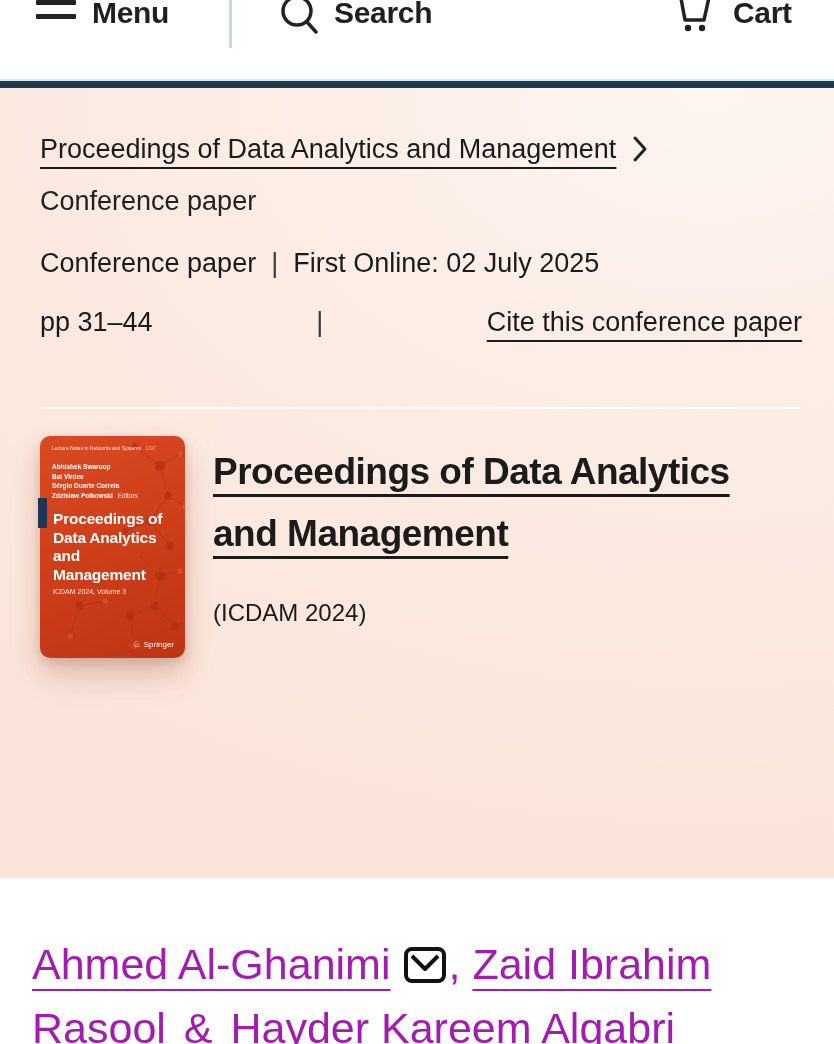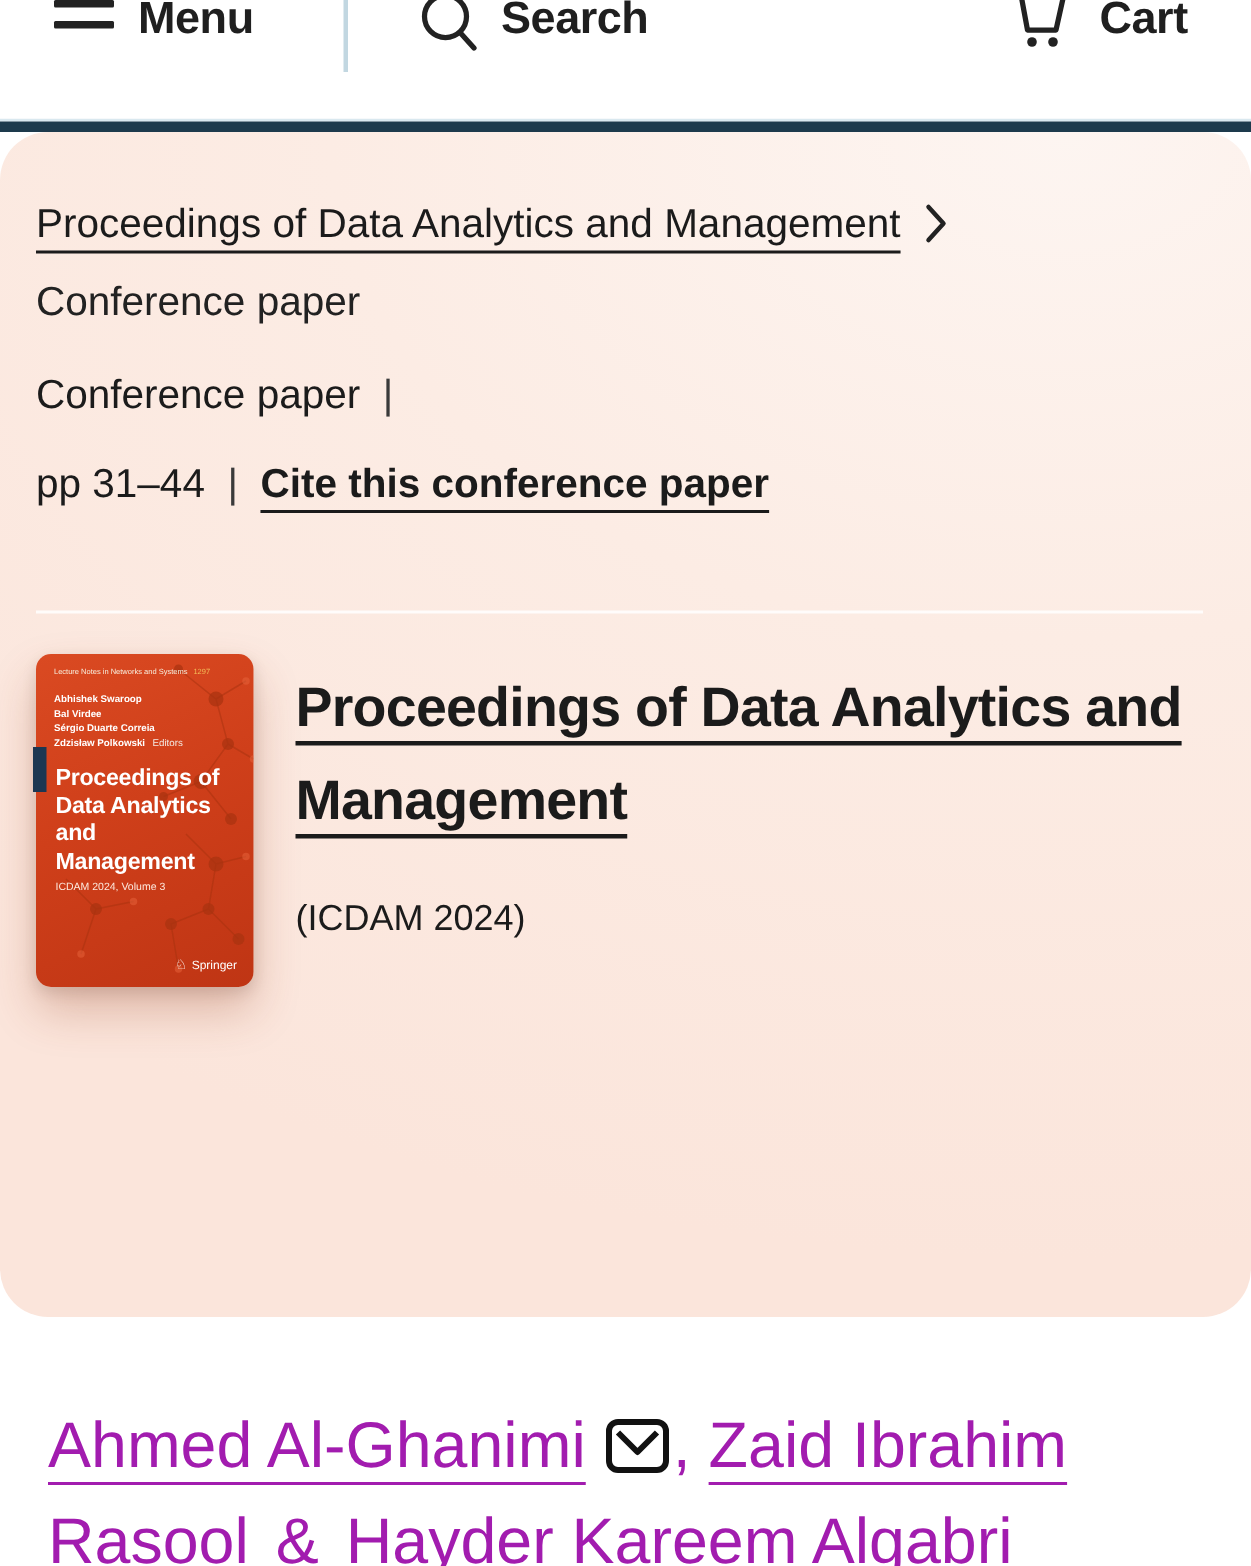--- a/index.html
+++ b/index.html
@@ -19,36 +19,35 @@
   .hdr-divider{position:absolute;left:229px;top:0;width:3px;height:48px;background:#c2d7e1;}
   .hdr-ico{position:absolute;top:-8px;}
   .search-ico{left:276px;}
   .cart-ico{left:671px;}
   
   .rule-light{height:2px;background:#d9e8ef;}
   .rule-dark{height:7px;background:#1d3a4c;}
   
   .hero{
     position:relative;height:790px;box-sizing:border-box;
-    padding:44px 32px 0 24px;
+    padding:44px 32px 0 40px;
     background:radial-gradient(130% 95% at 85% 0%, #fdf5f1 0%, #fcece4 45%, #fbe5db 100%);
-    border-radius:32px;
   }
   .crumbs{display:flex;align-items:center;font-size:27px;line-height:34px;}
   .crumb-link{font-weight:400;text-decoration:underline;text-decoration-thickness:2px;text-underline-offset:9px;cursor:pointer;}
   .crumb-chevron{margin-left:16px;display:inline-flex;}
   .kind{margin-top:18px;font-size:27px;line-height:34px;color:#222;}
   h1.title{
     margin:30px 0 0 0;max-width:710px;
     font-size:46px;line-height:55px;font-weight:700;letter-spacing:-1px;color:#151515;
   }
   .meta{margin-top:28px;font-size:27px;line-height:34px;display:flex;align-items:center;}
   .meta .sep{margin:0 15px;font-weight:300;color:#3a3a3a;}
-  .meta2{margin-top:25px;}
-  .cite-link{text-decoration:underline;text-decoration-thickness:2px;text-underline-offset:9px;cursor:pointer;font-weight:bold;}
+  .meta2{margin-top:25px;justify-content:space-between;}
+  .cite-link{text-decoration:underline;text-decoration-thickness:2px;text-underline-offset:9px;cursor:pointer;}
   .hr-soft{margin-top:68px;height:2px;background:rgba(255,255,255,0.85);border:none;}
   
   .book-row{margin-top:27px;display:flex;align-items:flex-start;}
   .cover{
     position:relative;flex:0 0 145px;width:145px;height:222px;border-radius:10px;overflow:visible;
     background:linear-gradient(155deg,#da4a22 0%,#cf3f1a 45%,#bf3514 100%);
     box-shadow:0 16px 30px rgba(150,60,30,0.28), 0 4px 10px rgba(0,0,0,0.12);
     cursor:pointer;
   }
   .cover-clip{position:absolute;inset:0;border-radius:10px;overflow:hidden;}
@@ -114,20 +113,21 @@
         </svg>
       </span>
     </div>
 
     <div class="kind">Conference paper</div>
 
 
     <div class="meta">
       <span>Conference paper</span>
       <span class="sep">|</span>
+      <span>First Online: 02 July 2025</span>
     </div>
 
     <div class="meta meta2">
       <span>pp 31–44</span>
       <span class="sep">|</span>
       <span class="cite-link">Cite this conference paper</span>
     </div>
 
     <div class="hr-soft"></div>
 

